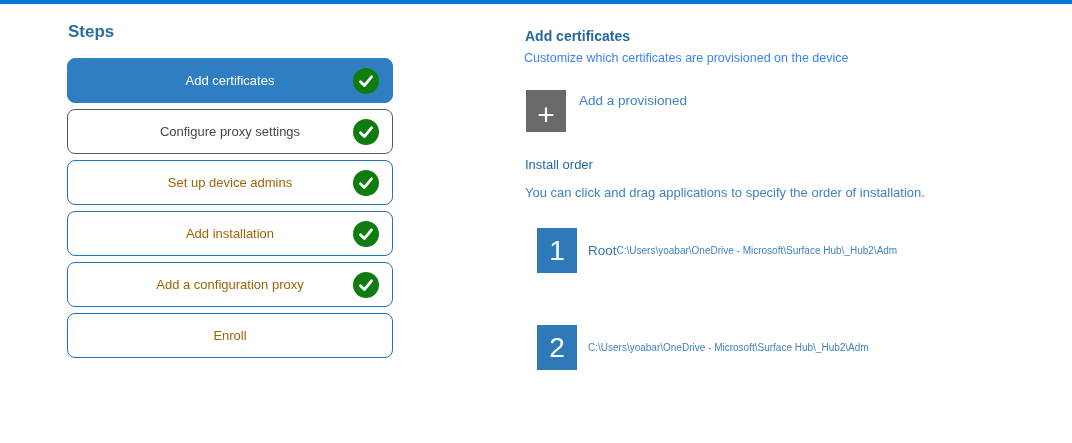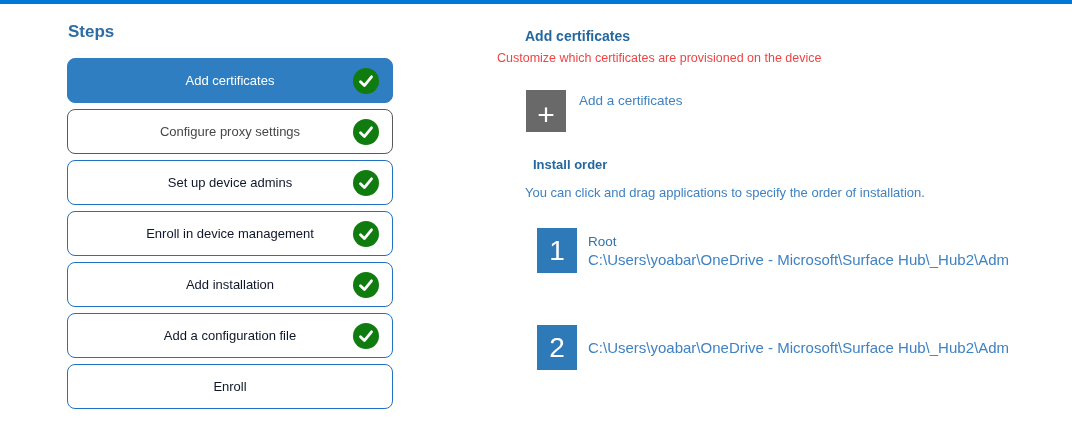--- a/index.html
+++ b/index.html
@@ -19,77 +19,77 @@
     position: absolute; left: 68px; top: 22px;
     font-size: 17px; font-weight: bold; color: #2b6da4;
   }
   .steps-list { position: absolute; left: 67px; top: 58px; width: 326px; }
   .step {
     position: relative; width: 326px; height: 45px; margin-bottom: 6px;
     border: 1px solid #2272c3; border-radius: 8px; background: #fff;
     display: flex; align-items: center; justify-content: center;
     cursor: pointer;
   }
-  .step .step-label { font-size: 13px; color: #0f172a; }
+  .step .step-label { font-size: 13px; color: #a16207; }
   .step.active { background: #2f7ec1; border-color: #2f7ec1; }
   .step.active .step-label { color: #ffffff; }
   .step.neutral { border-color: #5a5a5a; }
   .step.neutral .step-label { color: #474747; }
   .check {
     position: absolute; right: 13px; top: 50%; transform: translateY(-50%);
     width: 26px; height: 26px; display: block;
   }
   .check svg { width: 26px; height: 26px; display: block; }
 
   
   .main { position: absolute; left: 0; top: 0; width: 1072px; height: 443px; }
   .rc-title {
     position: absolute; left: 525px; top: 28px;
     font-size: 14px; font-weight: bold; color: #25689f;
   }
   .rc-subtitle {
-    position: absolute; left: 497px; top: 51px;
-    font-size: 12.5px; color: #ef4444;
+    position: absolute; left: 524px; top: 51px;
+    font-size: 12.5px; color: #3b82f6;
   }
   .add-row {
     position: absolute; left: 526px; top: 90px;
     display: flex; align-items: flex-start; gap: 13px; cursor: pointer;
   }
   .plus-tile {
     width: 40px; height: 42px; background: #696969;
     display: flex; align-items: flex-end; justify-content: center;
   }
   .plus-glyph {
     color: #ffffff; font-size: 30px; line-height: 34px; font-weight: 400;
   }
   .add-label { font-size: 13.5px; color: #3f82c2; padding-top: 3px; }
 
   .install-title {
     position: absolute; left: 525px; top: 157px;
-    font-size: 13px; font-weight: bold; color: #25689f; margin-left: 8px;
+    font-size: 13px; font-weight: normal; color: #25689f;
   }
   .install-desc {
     position: absolute; left: 525px; top: 185px;
     font-size: 13px; color: #3f82c2;
   }
 
   .cert-item {
     position: absolute; left: 537px;
     display: flex; align-items: center; gap: 11px; cursor: grab;
   }
   .cert-item.first  { top: 228px; }
   .cert-item.second { top: 325px; }
   .num-tile {
     width: 40px; height: 45px; background: #2e79b8;
     display: flex; align-items: center; justify-content: center;
     color: #ffffff; font-size: 28px; font-weight: 400;
   }
-  .cert-text { display: flex; flex-direction: column; justify-content: center; }
+  .cert-text { display: flex; justify-content: center; }
   .cert-name { font-size: 13.5px; color: #2e74ad; line-height: 18px; }
-  .cert-path { font-size: 15px; color: #3f82c2; line-height: 18px; white-space: nowrap; }
+  .cert-path { font-size: 10px; color: #3f82c2; line-height: 18px; white-space: nowrap; }
 </style>
 </head>
 <body>
 
 <div class="page">
 
   <div class="top-bar"></div>
 
   <div class="steps-title">Steps</div>
 
@@ -118,42 +118,33 @@
     <div class="step">
       <span class="step-label">Set up device admins</span>
       <span class="check">
         <svg viewBox="0 0 16 16">
             <circle cx="8" cy="8" r="8" fill="#107c10"></circle>
             <path d="M4.6 8.4 L7 10.8 L11.4 5.4" stroke="#ffffff" stroke-width="1.7" fill="none" stroke-linecap="round" stroke-linejoin="round"></path>
           </svg>
       </span>
     </div>
 
-    <div class="step">
-      <span class="step-label">Enroll in device management</span>
-      <span class="check">
-        <svg viewBox="0 0 16 16">
-            <circle cx="8" cy="8" r="8" fill="#107c10"></circle>
-            <path d="M4.6 8.4 L7 10.8 L11.4 5.4" stroke="#ffffff" stroke-width="1.7" fill="none" stroke-linecap="round" stroke-linejoin="round"></path>
-          </svg>
-      </span>
-    </div>
 
     <div class="step">
       <span class="step-label">Add installation</span>
       <span class="check">
         <svg viewBox="0 0 16 16">
             <circle cx="8" cy="8" r="8" fill="#107c10"></circle>
             <path d="M4.6 8.4 L7 10.8 L11.4 5.4" stroke="#ffffff" stroke-width="1.7" fill="none" stroke-linecap="round" stroke-linejoin="round"></path>
           </svg>
       </span>
     </div>
 
     <div class="step">
-      <span class="step-label">Add a configuration file</span>
+      <span class="step-label">Add a configuration proxy</span>
       <span class="check">
         <svg viewBox="0 0 16 16">
             <circle cx="8" cy="8" r="8" fill="#107c10"></circle>
             <path d="M4.6 8.4 L7 10.8 L11.4 5.4" stroke="#ffffff" stroke-width="1.7" fill="none" stroke-linecap="round" stroke-linejoin="round"></path>
           </svg>
       </span>
     </div>
 
     <div class="step">
       <span class="step-label">Enroll</span>
@@ -163,21 +154,21 @@
 
   <div class="main">
 
     <div class="rc-title">Add certificates</div>
     <div class="rc-subtitle">Customize which certificates are provisioned on the device</div>
 
     <div class="add-row">
       <span class="plus-tile">
         <span class="plus-glyph">+</span>
       </span>
-      <span class="add-label">Add a certificates</span>
+      <span class="add-label">Add a provisioned</span>
     </div>
 
     <div class="install-title">Install order</div>
     <div class="install-desc">You can click and drag applications to specify the order of installation.</div>
 
     <div class="cert-item first">
       <span class="num-tile">1</span>
       <div class="cert-text">
         <div class="cert-name">Root</div>
         <div class="cert-path">C:\Users\yoabar\OneDrive - Microsoft\Surface Hub\_Hub2\Adm</div>

